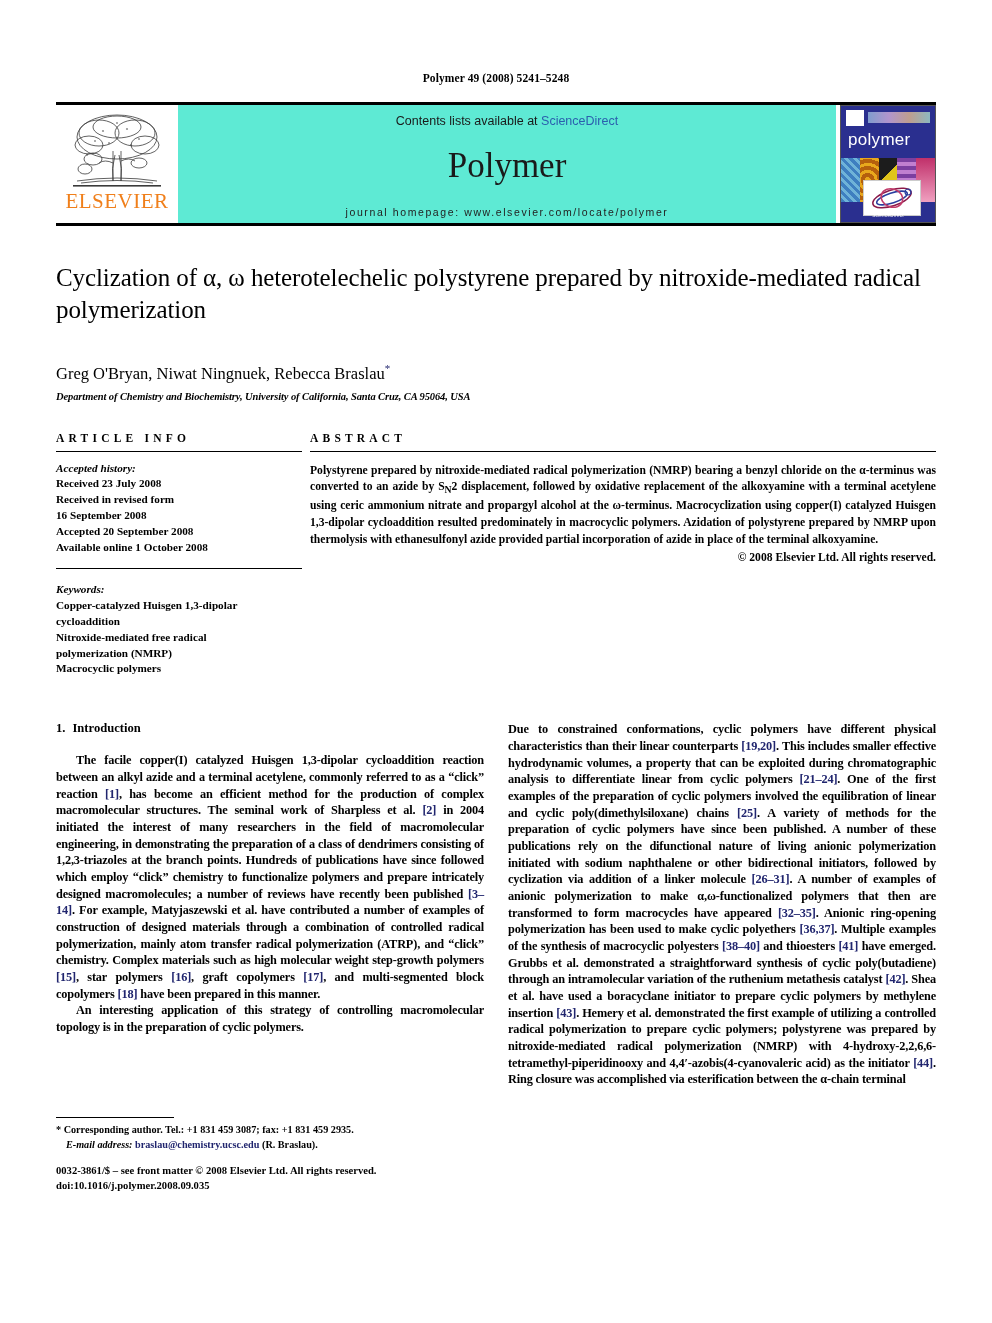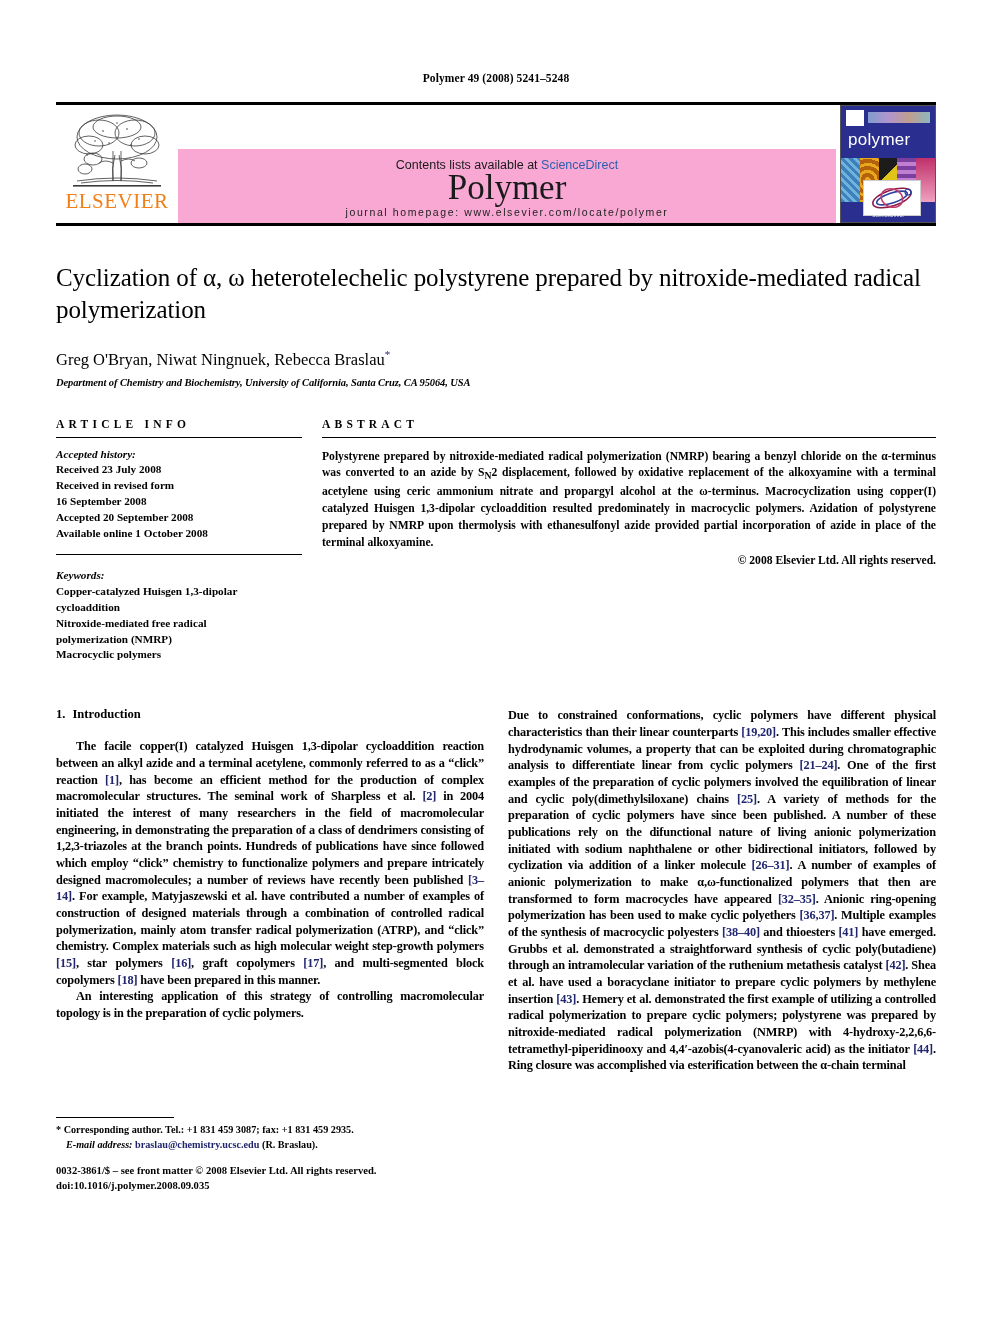--- a/index.html
+++ b/index.html
@@ -54,28 +54,27 @@
   .elsevier-word {
     font-family: "Liberation Serif", serif;
     font-size: 21px;
     letter-spacing: 0.5px;
     color: #F07F1A;
     line-height: 1;
     margin-top: -2px;
   }
   .masthead-center {
     flex: 1 1 auto;
-    background: #f9a8d4;
+    background: #5eead4;
     display: flex;
     flex-direction: column;
     align-items: center;
     justify-content: space-between;
     padding: 9px 0 5px 0;
     box-sizing: border-box;
-    margin-top: 44px;
   }
   .contents-line {
     font-family: "Liberation Sans", sans-serif;
     font-size: 12.5px;
     color: #1a1a1a;
   }
   .sciencedirect-link { color: #2b5fae; }
   .journal-name {
     font-family: "Liberation Serif", serif;
     font-size: 35px;
@@ -142,37 +141,37 @@
   
   .title-block { margin-top: 36px; }
   .paper-title {
     font-size: 25px;
     line-height: 1.28;
     font-weight: normal;
     margin: 0;
     letter-spacing: -0.1px;
   }
   .authors {
-    margin-top: 22px;
+    margin-top: 36px;
     font-size: 16.5px;
   }
   .author-star { font-size: 11px; vertical-align: super; color:#20256e; }
   .affiliation {
     margin-top: 7px;
     font-size: 10.5px;
     font-style: italic;
     font-weight: bold;
     letter-spacing: -0.1px;
   }
 
   
   .info-abstract {
     margin-top: 30px;
     display: flex;
-    gap: 20px;
+    gap: 8px;
   }
   .col-info { width: 246px; flex: 0 0 246px; }
   .col-abstract { flex: 1 1 auto; }
   .sec-head {
     font-family: "Liberation Serif", serif;
     font-weight: bold;
     font-size: 11.5px;
     letter-spacing: 4.2px;
   }
   .hr-thin { border-top: 1.6px solid #000; margin-top: 7px; }

